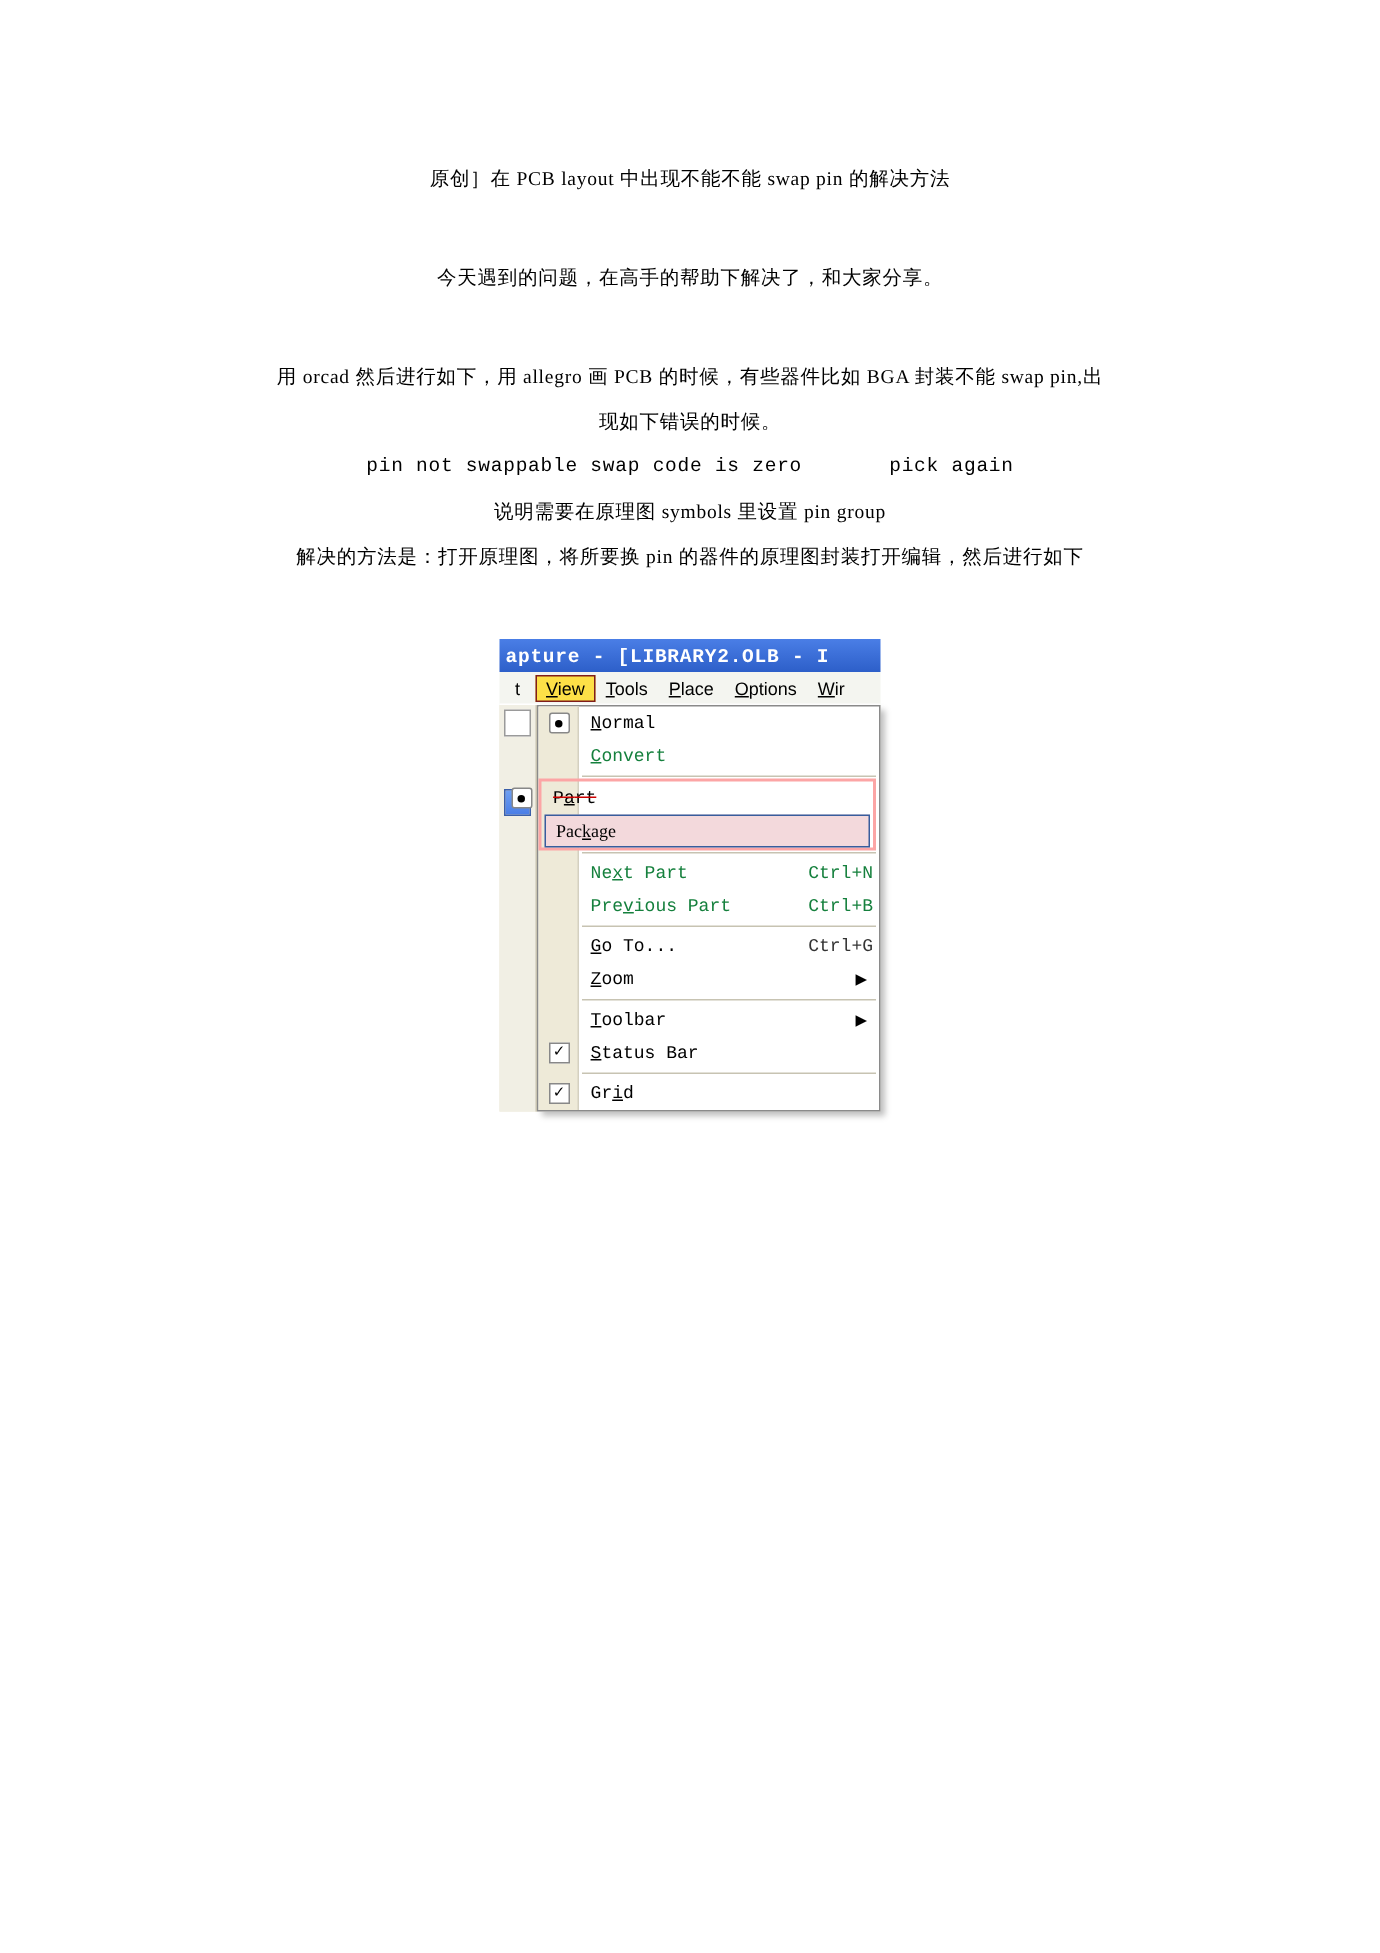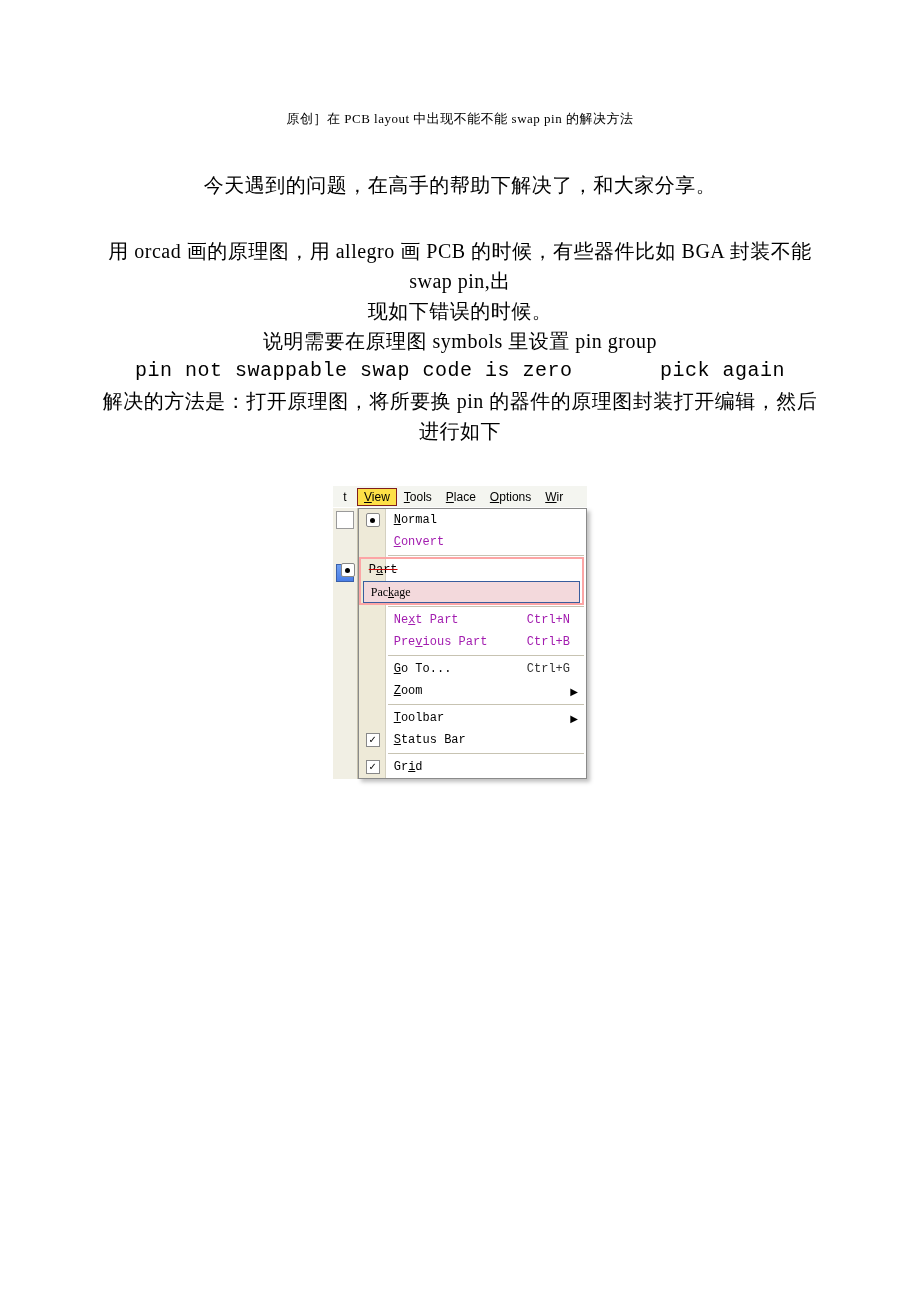--- a/index.html
+++ b/index.html
@@ -16,21 +16,21 @@
   }
   .title {
     text-align: center;
     font-size: 13px;
     font-weight: normal;
     margin-bottom: 42px;
     letter-spacing: 0.5px;
   }
   .para {
     text-align: center;
-    font-size: 20px;
+    font-size: 13px;
     line-height: 30px;
     margin: 0;
     letter-spacing: 0.5px;
   }
   .para-block-1 { margin-bottom: 36px; }
   .mono { font-family: "Courier New", monospace; }
   .screenshot-wrap {
     display: flex;
     justify-content: center;
     margin-top: 40px;
@@ -148,25 +148,25 @@
     display: flex; align-items: center; justify-content: center;
     font-size: 10px; line-height: 10px;
   }
   .mi .label {
     padding-left: 8px;
     flex: 1;
     font-family: "Courier New", monospace;
     letter-spacing: 0px;
   }
   .mi .shortcut {
-    padding-right: 16px;
+    padding-right: 4px;
     font-family: "Courier New", monospace;
     color: #333;
   }
-  .mi.disabled .label, .mi.disabled .shortcut { color: #a21caf; }
+  .mi.disabled .label, .mi.disabled .shortcut { color: #15803d; }
   .mi .arrow {
     position: absolute;
     right: 8px;
     font-size: 10px;
   }
   .sep {
     height: 1px;
     background: #c7c3b2;
     margin: 2px 2px 2px 2px;
   }
@@ -185,29 +185,32 @@
   .ul { text-decoration: underline; }
 </style>
 </head>
 <body>
 
 <div class="page">
   <div class="title">原创］在 PCB layout 中出现不能不能 swap pin 的解决方法</div>
 
   <p class="para para-block-1">今天遇到的问题，在高手的帮助下解决了，和大家分享。</p>
 
-  <p class="para">用 orcad 画的原理图，用 allegro 画 PCB 的时候，有些器件比如 BGA 封装不能 swap pin,出</p>
+  <p class="para">用 orcad 然后进行如下，用 allegro 画 PCB 的时候，有些器件比如 BGA 封装不能 swap pin,出</p>
   <p class="para">现如下错误的时候。</p>
+  <p class="para mono">pin not swappable swap code is zero&nbsp;&nbsp;&nbsp;&nbsp;&nbsp;&nbsp;&nbsp;pick again</p>
   <p class="para">说明需要在原理图 symbols 里设置 pin group</p>
-  <p class="para mono">pin not swappable swap code is zero&nbsp;&nbsp;&nbsp;&nbsp;&nbsp;&nbsp;&nbsp;pick again</p>
   <p class="para">解决的方法是：打开原理图，将所要换 pin 的器件的原理图封装打开编辑，然后进行如下</p>
 
   <div class="screenshot-wrap">
     <div class="screenshot">
 
+      <div class="titlebar">
+        <span>apture - [LIBRARY2.OLB - I</span>
+      </div>
 
       <div class="menubar">
         <div class="mb-left">t</div>
         <div class="mb-item active"><span class="ul">V</span>iew</div>
         <div class="mb-item"><span class="ul">T</span>ools</div>
         <div class="mb-item"><span class="ul">P</span>lace</div>
         <div class="mb-item"><span class="ul">O</span>ptions</div>
         <div class="mb-item"><span class="ul">W</span>ir</div>
       </div>
 

